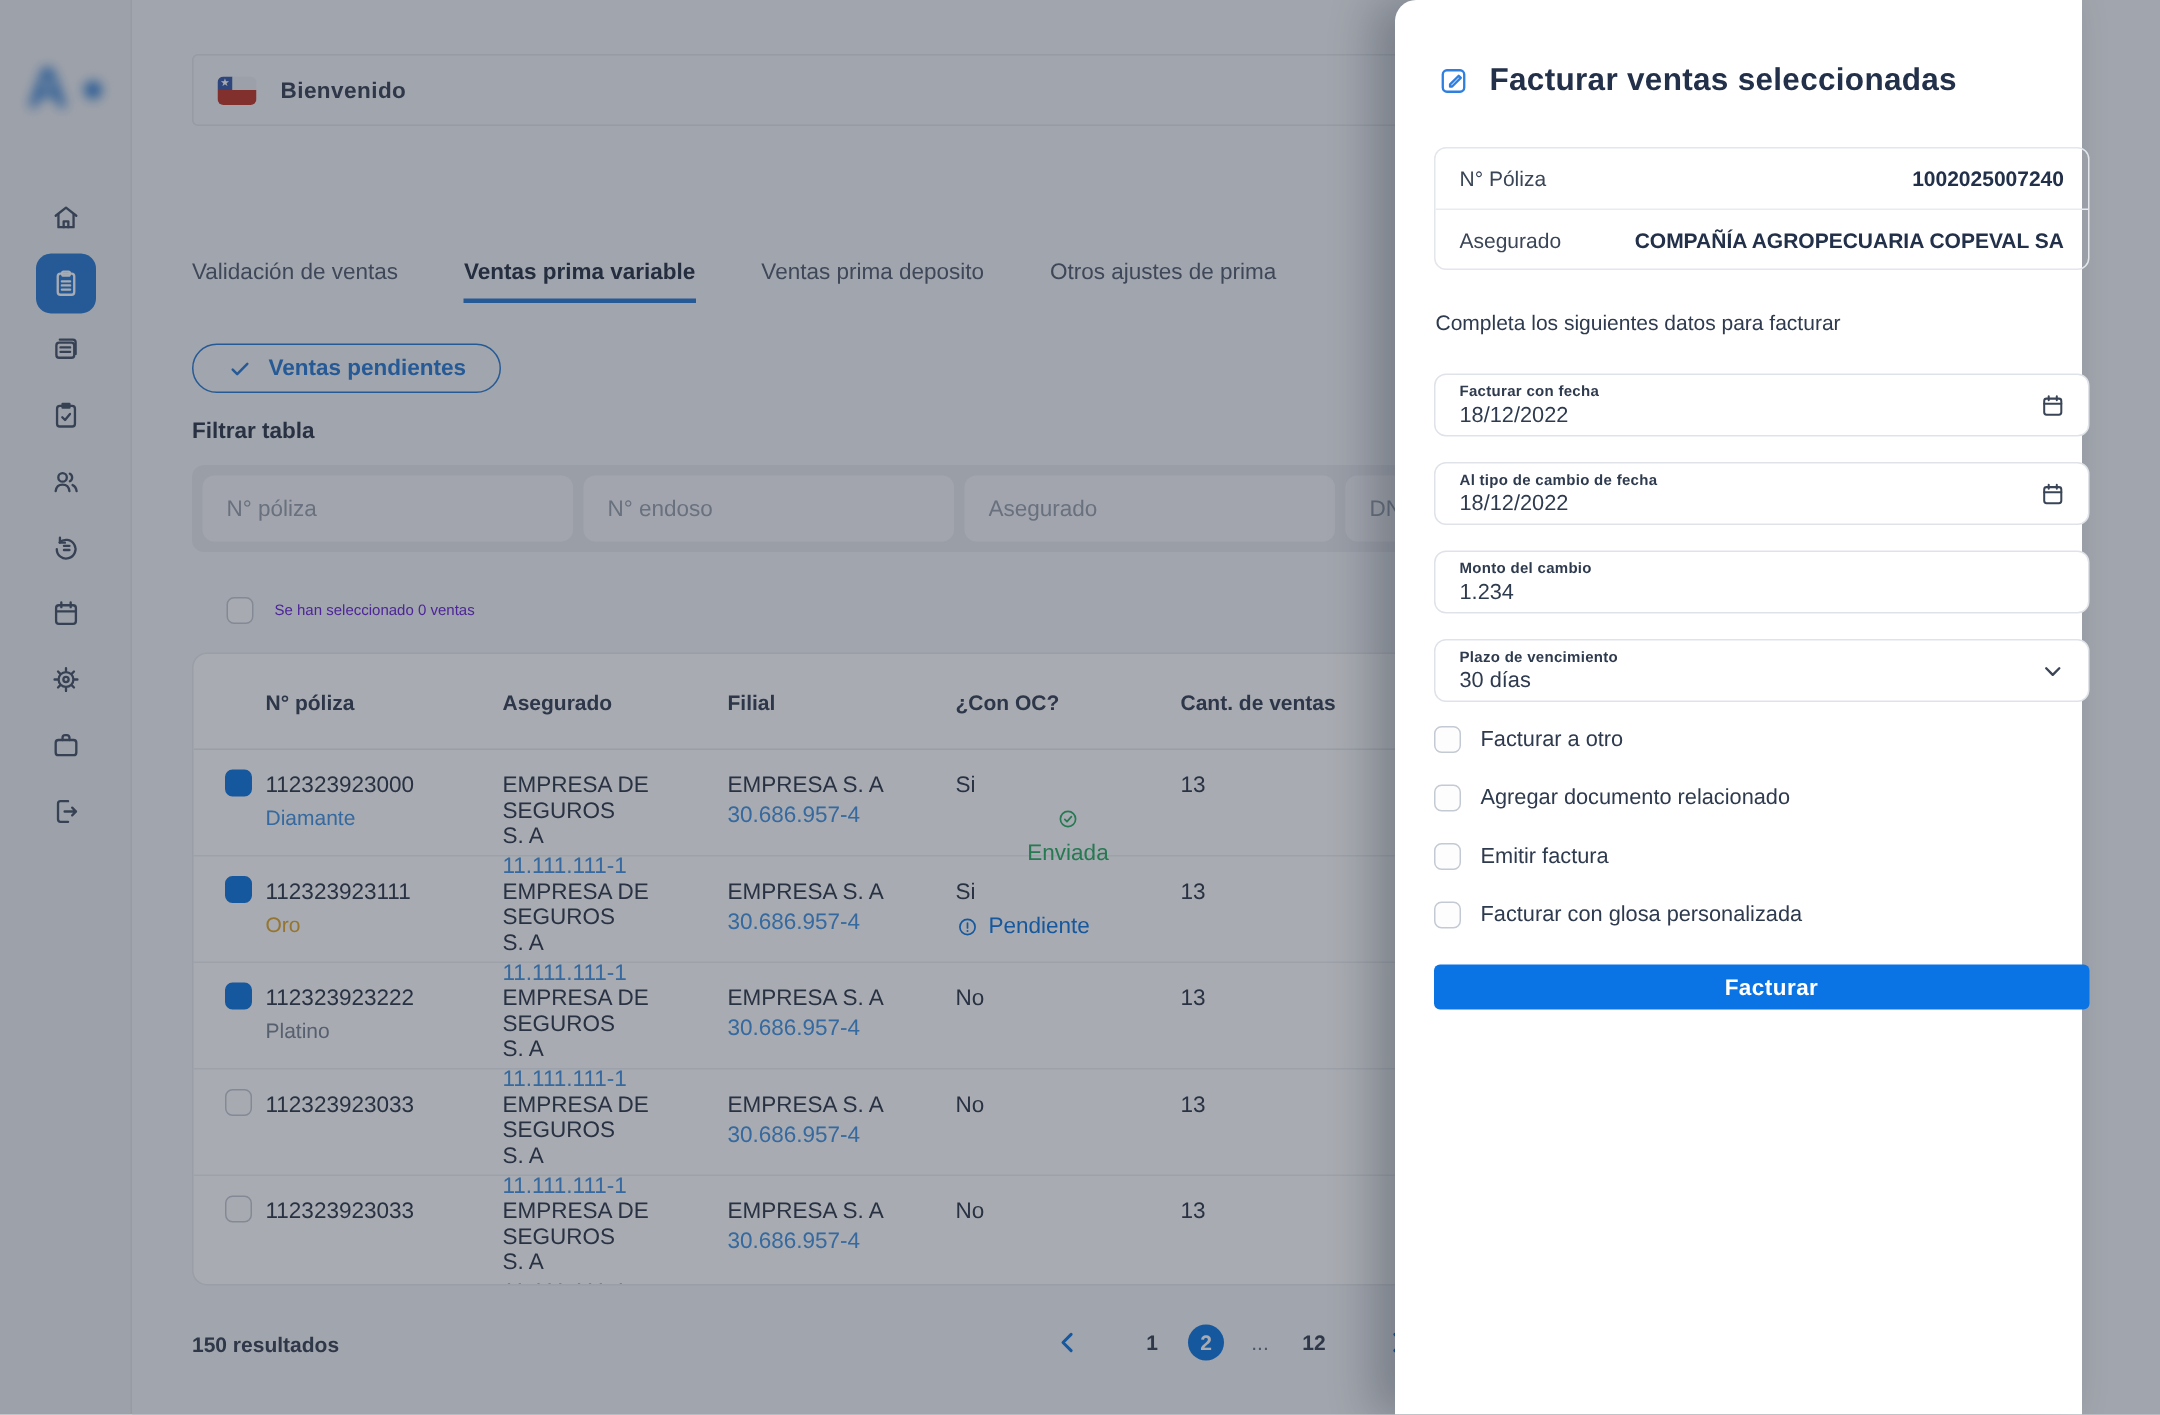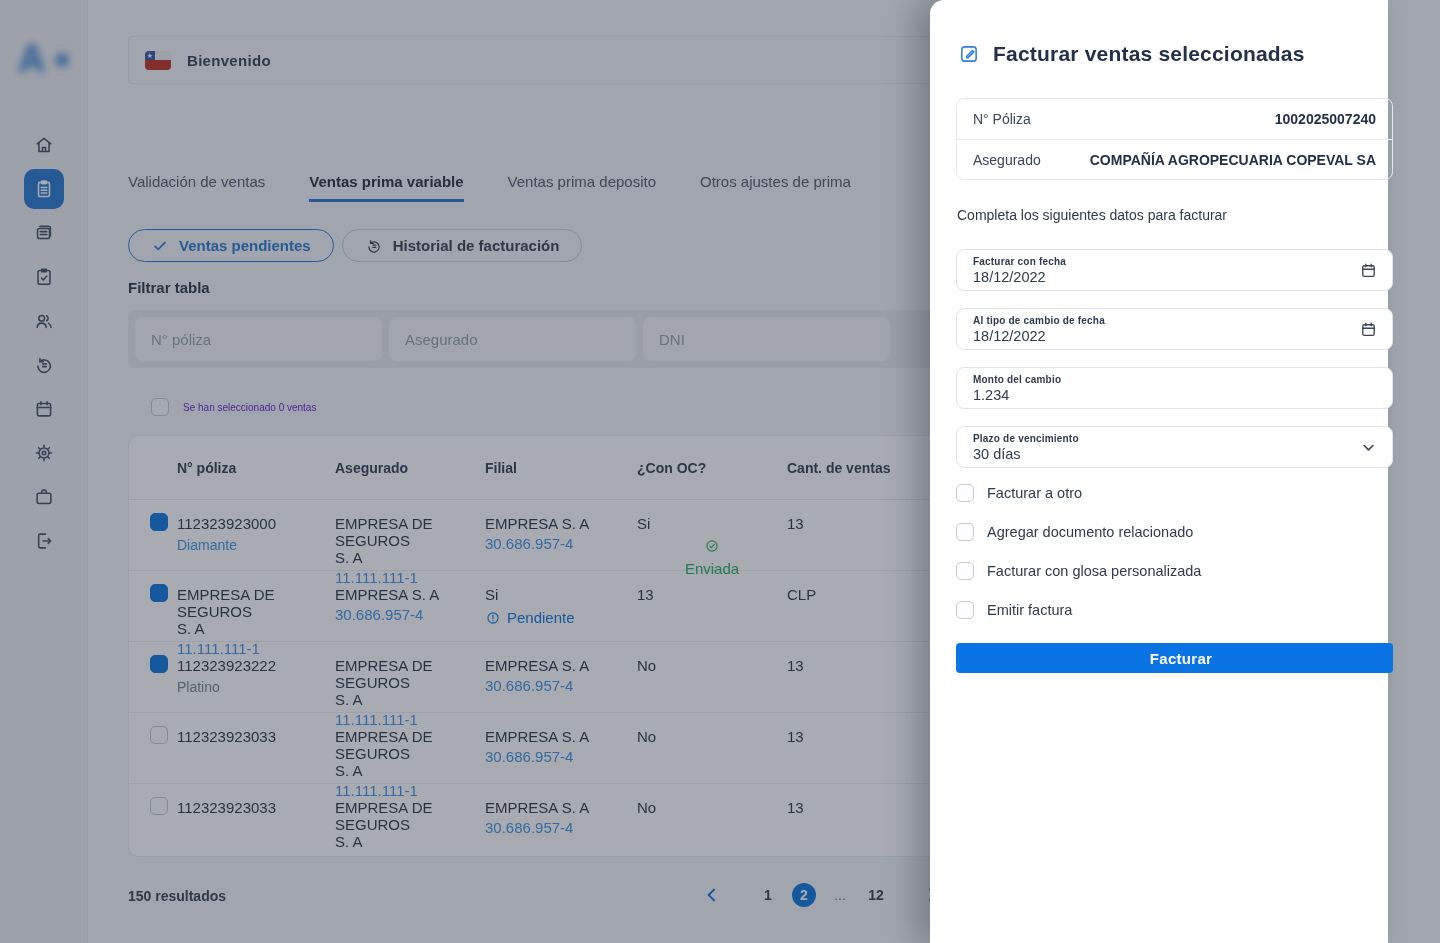--- a/index.html
+++ b/index.html
@@ -41,21 +41,21 @@
   .flag-red { height:9.5px; background:#c0392b; }
   .welcome-text { font-size:15px; font-weight:700; color:#3c4657; letter-spacing:.3px; }
 
   .page-title { position:absolute; left:24px; top:133px; font-size:23px;
     font-weight:700; color:#2b3648; letter-spacing:.2px; }
 
   .tabs { position:absolute; left:24px; top:173px; display:flex; gap:44px; }
   .tab { font-size:15px; color:#555f70; padding-bottom:9px; cursor:pointer; }
   .tab.active { color:#2b3648; font-weight:700; border-bottom:3px solid #2e7cd3; }
 
-  .pills { position:absolute; left:24px; top:229px; display:flex; gap:8px; }
+  .pills { position:absolute; left:24px; top:229px; display:flex; gap:21px; }
   .pill { height:33px; border-radius:17px; display:flex; align-items:center;
     gap:10px; padding:0 22px; font-size:15px; font-weight:700; cursor:pointer;
     background:transparent; }
   .pill .icon { width:18px; height:18px; }
   .pill.active { border:1.5px solid #2e7cd3; color:#2e7cd3; }
   .pill.inactive { border:1px solid #c7cdd6; color:#3c4657; }
 
   .filter-label { position:absolute; left:24px; top:279px; font-size:15px;
     font-weight:700; color:#333d4e; }
   .filter-panel { position:absolute; left:24px; top:310px; width:980px; height:58px;
@@ -271,36 +271,27 @@
 
   <div class="pills" id="pills">
       <div class="pill active">
         <span class="icon">
           <svg viewBox="0 0 24 24" fill="none" stroke="currentColor" stroke-width="1.7" stroke-linecap="round" stroke-linejoin="round">
             <path d="M5.5 12.6l4 4 9-9.2" stroke-width="2.2"></path>
           </svg>
         </span>
         <span>Ventas pendientes</span>
       </div>
-      <div class="pill inactive">
-        <span class="icon">
-          <svg viewBox="0 0 24 24" fill="none" stroke="currentColor" stroke-width="1.7" stroke-linecap="round" stroke-linejoin="round">
-            <path d="M5.3 13.2a6.8 6.8 0 1 0 2-4.8"></path>
-            <path d="M7.6 4.9v3.6h3.6"></path>
-            <path d="M10.5 10.8h4M10.5 13.8h4"></path>
-          </svg>
-        </span>
-        <span>Historial de facturación</span>
-      </div>
     </div>
 
   <div class="filter-label">Filtrar tabla</div>
 
   <div class="filter-panel" id="filter-panel">
       <input class="filter-input" placeholder="N° póliza" style="">
+      <input class="filter-input" placeholder="N° endoso" style="">
       <input class="filter-input" placeholder="Asegurado" style="">
       <input class="filter-input" placeholder="DNI" style="">
     </div>
 
   <div class="selection-row">
     <span class="cb"></span>
     <span class="selection-text">Se han seleccionado 0 ventas</span>
   </div>
 
   <div class="table-card">
@@ -348,20 +339,24 @@
     <div>13</div>
     <div>CLP</div>
   </div>
 
   <div class="t-grid t-row">
     <div class="cell-check">
             <span class="cb checked">
               <span class="icon"></span>
             </span>
           </div>
+    <div>
+      <div>112323923111</div>
+      <div class="tier gold">Oro</div>
+    </div>
     <div>
       <div>EMPRESA DE SEGUROS</div>
       <div>S. A</div>
       <div class="t-link">11.111.111-1</div>
     </div>
     <div>
       <div>EMPRESA S. A</div>
       <div class="t-link">30.686.957-4</div>
     </div>
     <div>
@@ -554,25 +549,25 @@
   </div>
 
   <div class="m-check-row">
     <span class="cb"></span>
     <span class="m-check-label">Agregar documento relacionado</span>
 
   </div>
 
   <div class="m-check-row">
     <span class="cb"></span>
-    <span class="m-check-label">Facturar con glosa personalizada</span>
-
+    <span class="m-check-label">Emitir factura</span>
+    <span class="icon info"></span>
   </div>
 
   <div class="m-check-row">
     <span class="cb"></span>
-    <span class="m-check-label">Emitir factura</span>
-    <span class="icon info"></span>
+    <span class="m-check-label">Facturar con glosa personalizada</span>
+
   </div>
 </div>
 
   <button class="m-button">Facturar</button>
 </section>
 
 </body></html>

